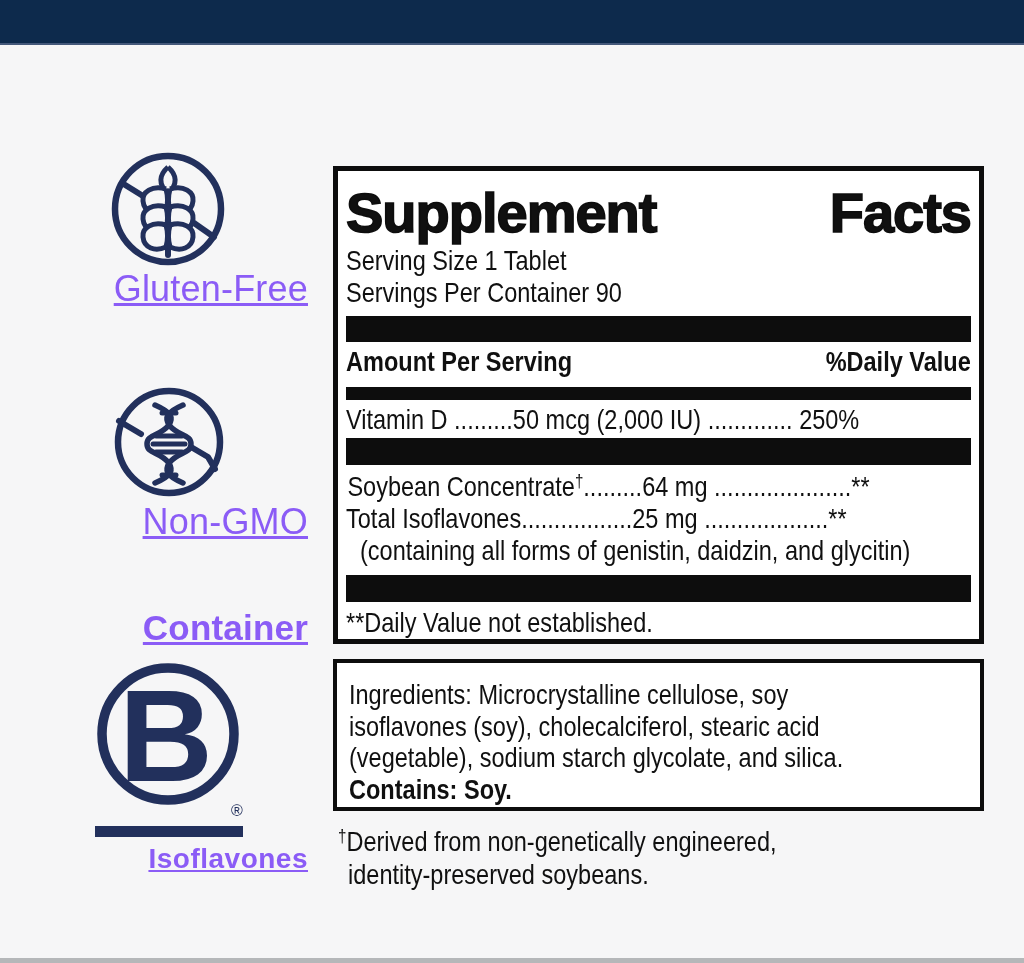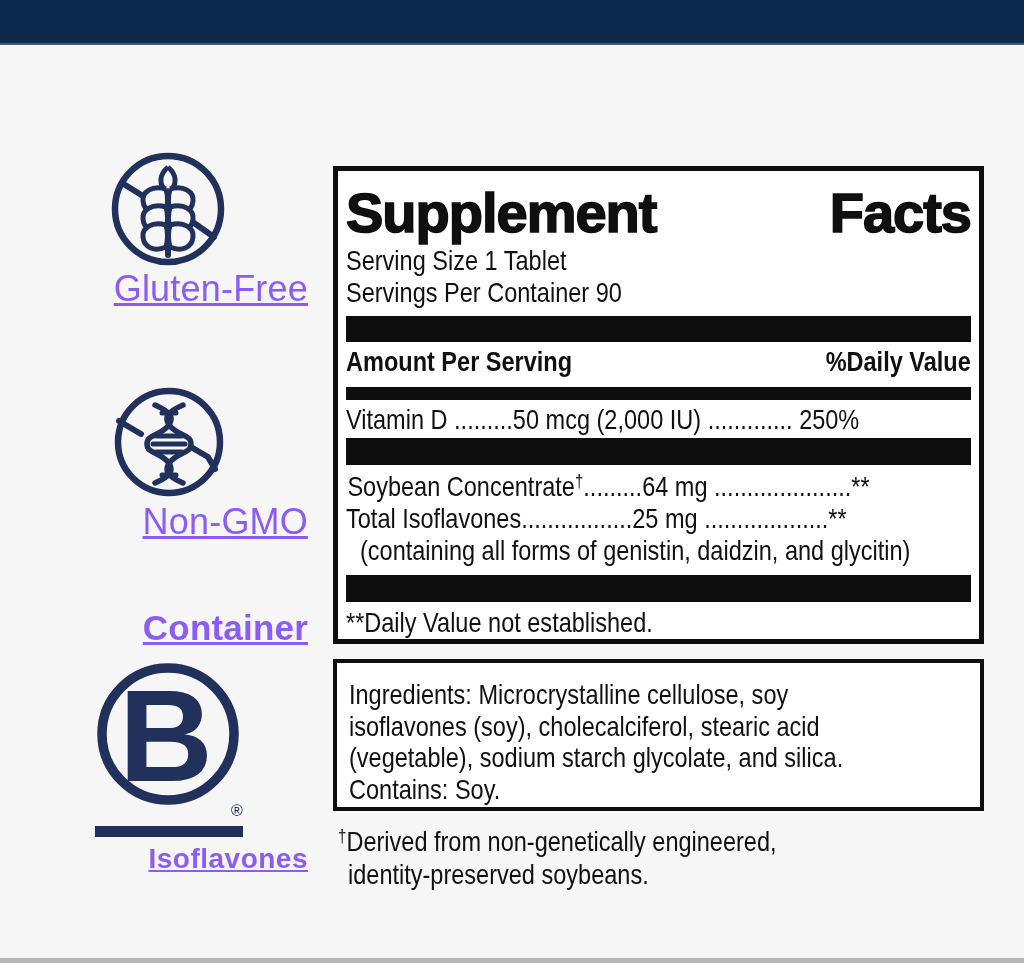--- a/index.html
+++ b/index.html
@@ -68,21 +68,21 @@
   .soy-first { margin-top: 4px; text-align: center; }
   .indent { padding-left: 14px; }
   .dvnote { margin-top: 4px; font-size: 28px; line-height: 33px; }
   sup.dg { font-size: 18px; vertical-align: 9px; }
   
   .ingbox {
     position: absolute; left: 333px; top: 659px; width: 651px; height: 152px;
     background: #ffffff; border: 4px solid #0d0d0d; padding: 16px 12px;
   }
   .ing-line { font-size: 28px; line-height: 31.5px; }
-  .ing-line.bold { font-weight: normal; }
+  .ing-line.bold { font-weight: bold; }
   
   .footnote { position: absolute; left: 338px; top: 820px; font-size: 28px; line-height: 33px; }
   .fn2 { padding-left: 10px; }
   svg text { font-family: "Liberation Sans", "DejaVu Sans", sans-serif; }
 </style>
 </head>
 <body>
 
 <div class="topbar"></div>
 

